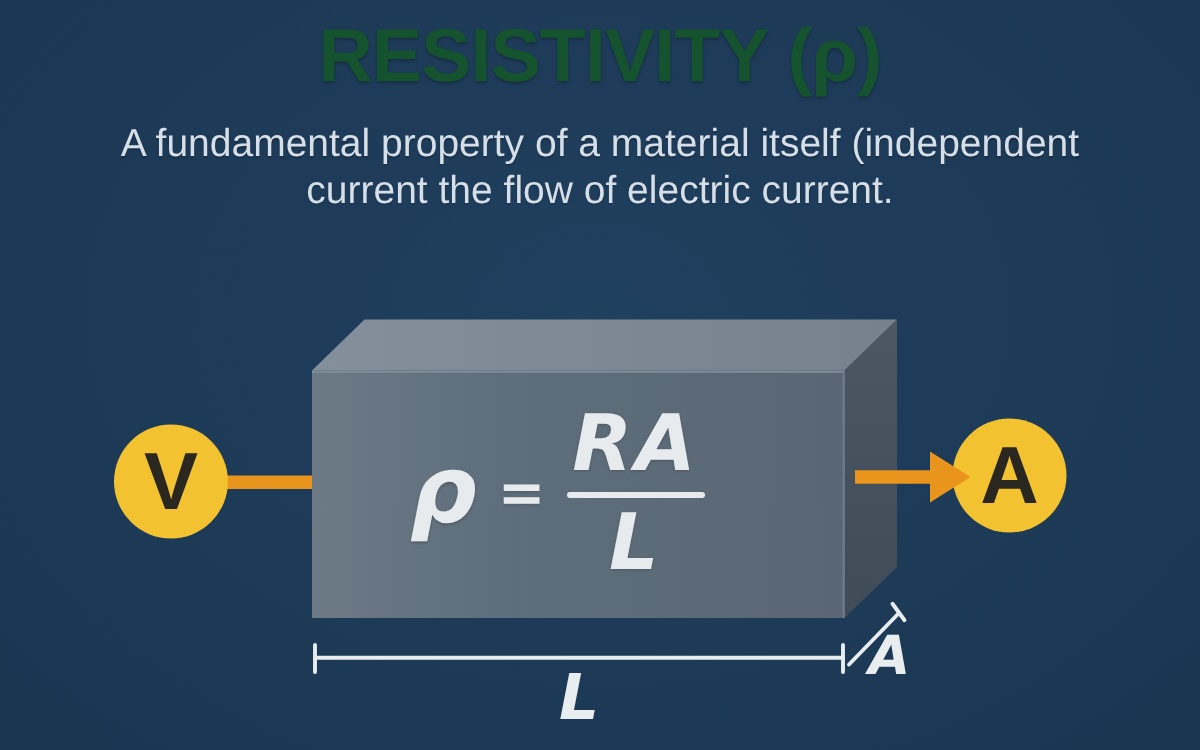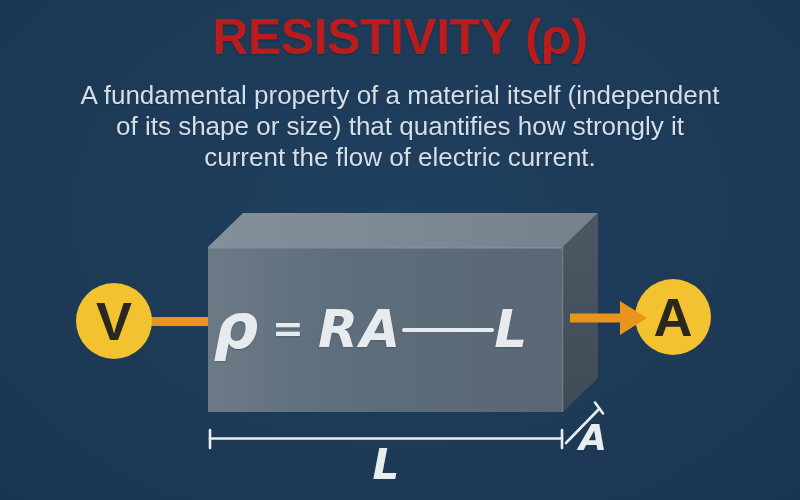--- a/index.html
+++ b/index.html
@@ -7,21 +7,21 @@
     width:800px;height:500px;overflow:hidden;position:relative;
     background:radial-gradient(ellipse at 50% 42%, #20405f 0%, #1d3a57 55%, #1a3550 100%);
     font-family:"Liberation Sans", sans-serif;
     -webkit-font-smoothing:antialiased;
   }
   .stage{position:absolute;inset:0;}
   
   .title{
     position:absolute;top:6px;left:0;width:800px;text-align:center;
     font-size:50px;line-height:62px;font-weight:bold;letter-spacing:-0.5px;
-    color:#b91c1c;text-shadow:0 1px 2px rgba(0,0,0,0.25);
+    color:#14532d;text-shadow:0 1px 2px rgba(0,0,0,0.25);
   }
   .subtitle{
     position:absolute;top:80px;left:0;width:800px;text-align:center;
     font-size:26px;line-height:31px;font-weight:400;
     color:#d6dfe7;text-shadow:0 1px 1px rgba(0,0,0,0.2);
   }
   
   svg.diagram{position:absolute;left:0;top:0;width:800px;height:500px;}
   .node-letter{
     position:absolute;display:flex;align-items:center;justify-content:center;
@@ -32,40 +32,39 @@
   .node-letter.a{left:635px;top:279px;}
   .formula{
     position:absolute;left:208px;top:247px;width:355px;height:165px;
     display:flex;align-items:center;justify-content:center;gap:14px;
     color:#e8ebed;font-family:"DejaVu Sans", sans-serif;
     font-style:italic;font-weight:bold;transform:translateX(-14px);
     text-shadow:0 1px 2px rgba(0,0,0,0.18);
   }
   .formula .rho{font-size:62px;line-height:62px;padding-bottom:6px;}
   .formula .eq{font-size:38px;line-height:38px;font-style:normal;padding-bottom:4px;}
-  .fraction{display:flex;flex-direction:row;align-items:center;}
+  .fraction{display:flex;flex-direction:column;align-items:center;}
   .fraction .num,.fraction .den{font-size:52px;line-height:55px;letter-spacing:2px;}
   .fraction .bar{width:92px;height:4px;background:#e8ebed;border-radius:2px;margin:4px 0 3px 0;}
   .dim-label{
     position:absolute;color:#e8edf0;font-family:"DejaVu Sans", sans-serif;
     font-style:italic;font-weight:bold;pointer-events:none;
   }
   .dim-label.len{left:366px;top:444px;width:40px;text-align:center;font-size:42px;line-height:42px;}
   .dim-label.area{left:576px;top:420px;width:34px;text-align:center;font-size:36px;line-height:36px;}
 </style>
 </head>
 <body>
 
 <div class="stage">
 
   <div class="title">RESISTIVITY (ρ)</div>
 
   <div class="subtitle">
     <div>A fundamental property of a material itself (independent</div>
-    <div>of its shape or size) that quantifies how strongly it</div>
     <div>current the flow of electric current.</div>
   </div>
 
   <svg class="diagram" viewBox="0 0 800 500">
     <defs>
       <linearGradient id="gFront" x1="0" y1="0" x2="1" y2="0">
         <stop offset="0" stop-color="#6b7a85"></stop>
         <stop offset="0.35" stop-color="#5f6e7c"></stop>
         <stop offset="1" stop-color="#596774"></stop>
       </linearGradient>

